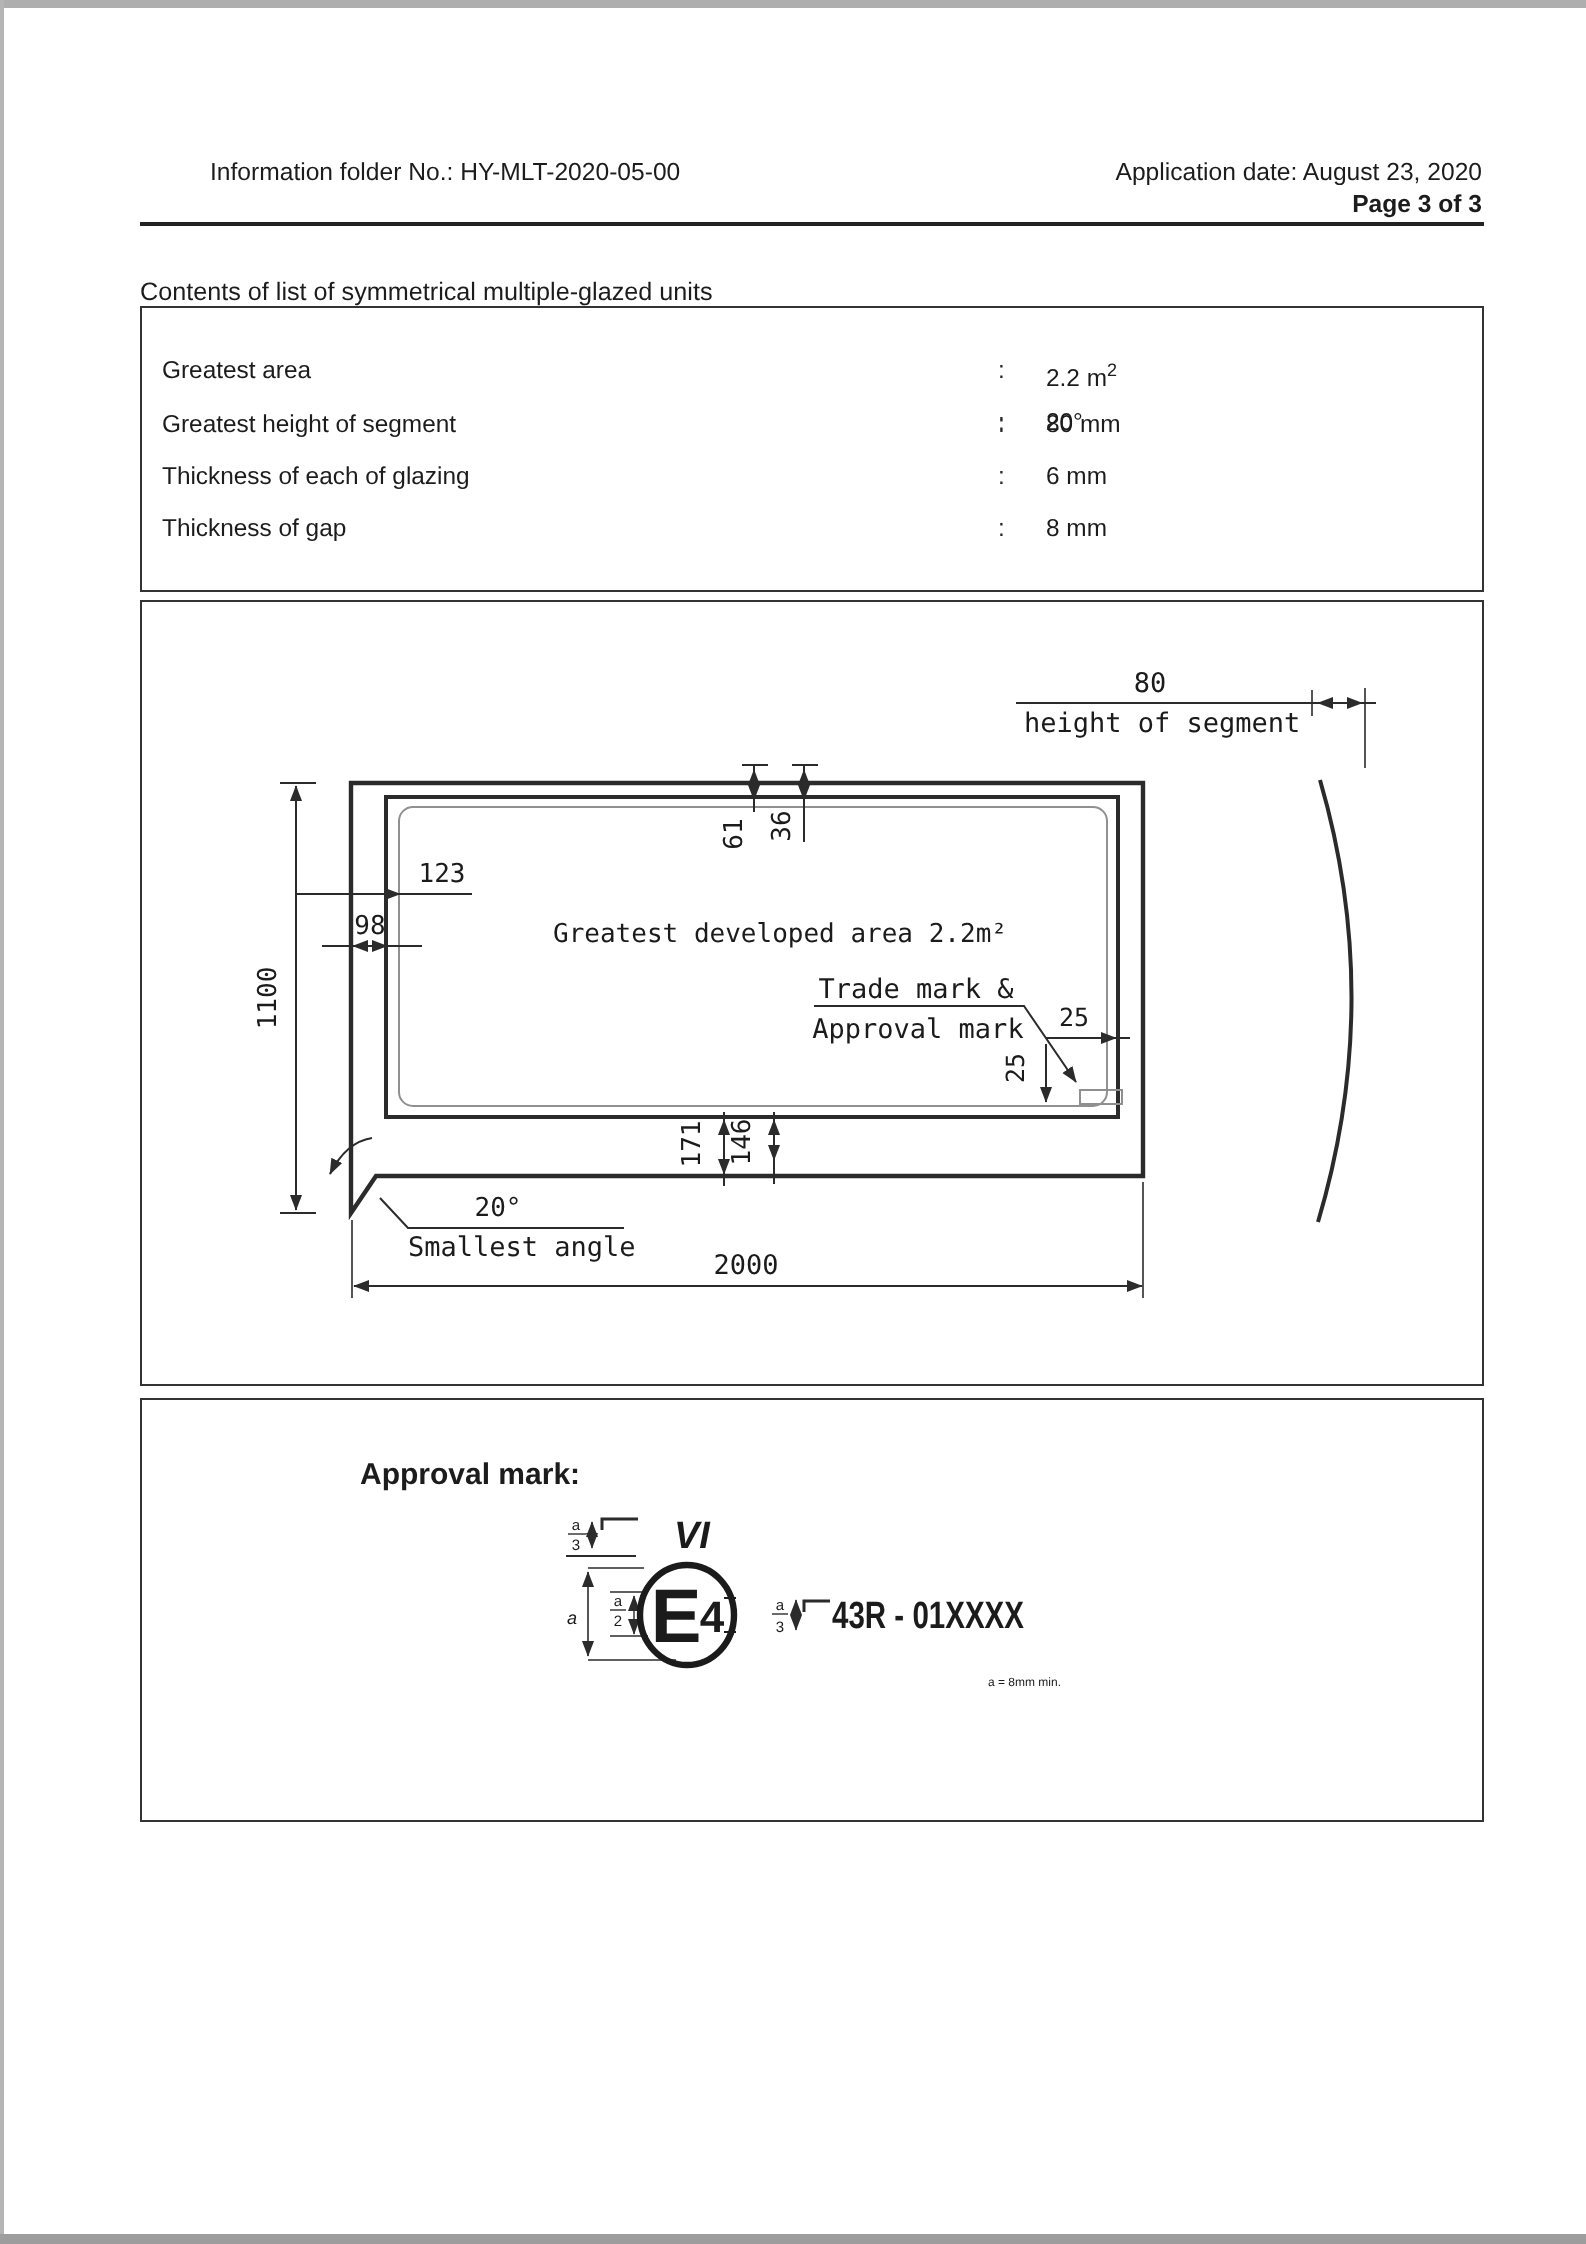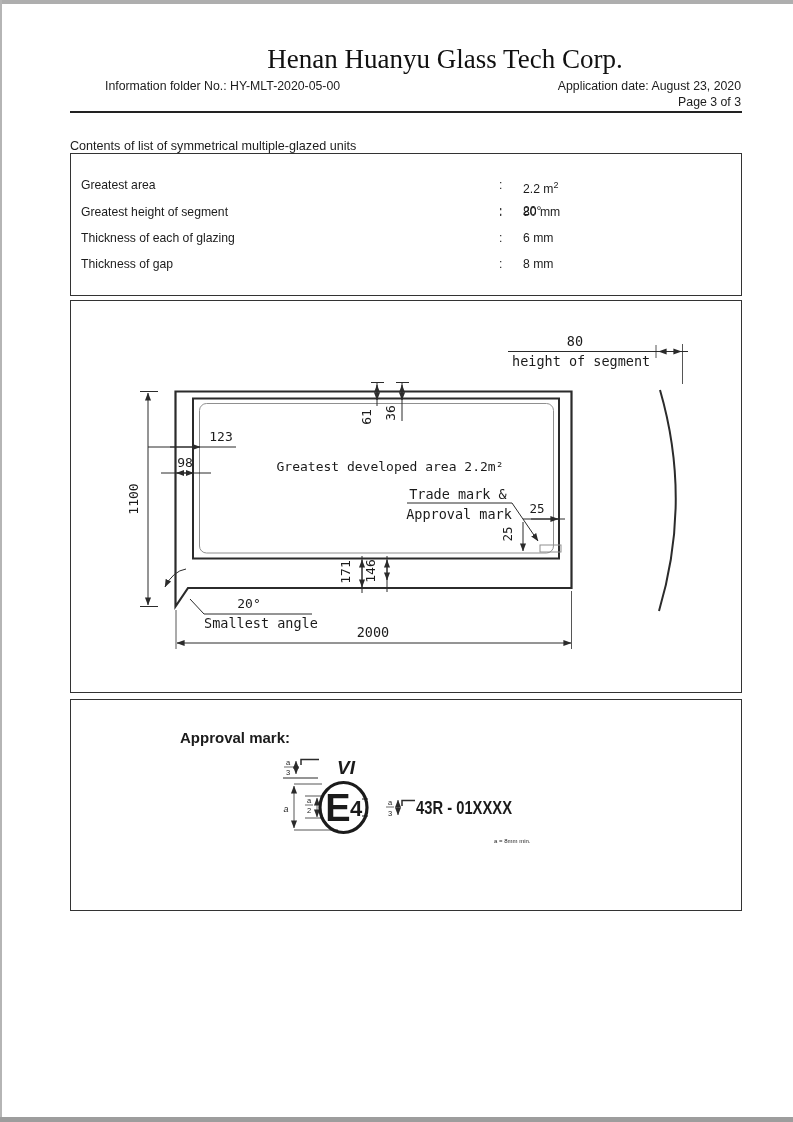--- a/index.html
+++ b/index.html
@@ -6,21 +6,21 @@
   .page{position:relative;width:793px;height:1122px;background:#fff;overflow:hidden;
         font-family:"Liberation Sans",sans-serif;color:#1c1c1c;}
   .edge-top{position:absolute;left:0;top:0;width:793px;height:4px;background:#aeaeae;}
   .edge-left{position:absolute;left:0;top:0;width:2px;height:1122px;background:#b5b5b5;}
   .edge-bottom{position:absolute;left:0;top:1117px;width:793px;height:5px;background:#9d9d9d;}
 
   .doc-title{position:absolute;left:120px;top:44px;width:650px;text-align:center;
              font-family:"Liberation Serif",serif;font-size:27px;color:#111;}
   .info-folder{position:absolute;left:105px;top:79px;font-size:12.3px;}
   .app-date{position:absolute;right:52px;top:79px;font-size:12.3px;}
-  .page-num{position:absolute;right:52px;top:95px;font-size:12.3px;}
+  .page-num{position:absolute;right:52px;top:95px;font-size:12.3px;font-weight:bold;}
   .header-rule{position:absolute;left:70px;top:111px;width:672px;border-top:2px solid #222;}
   .subtitle{position:absolute;left:70px;top:139px;width:672px;text-align:left;
             font-size:12.6px;font-weight:normal;}
 
   .spec-box{position:absolute;left:70px;top:153px;width:672px;height:143px;
             border:1.6px solid #333;box-sizing:border-box;
             display:flex;flex-direction:column;justify-content:space-around;padding:18px 0;}
   .spec-row{position:relative;height:26px;line-height:26px;font-size:12.2px;}
   .spec-row .lbl{margin-left:10px;}
   .spec-row .sep{position:absolute;left:428px;color:#2a2a2a;}
@@ -39,21 +39,20 @@
   .ebold{font-family:"Liberation Sans",sans-serif;font-weight:bold;}
 </style>
 </head>
 <body>
 
 <div class="page">
   <div class="edge-top"></div>
   <div class="edge-left"></div>
   <div class="edge-bottom"></div>
 
-  <div class="doc-title">Henan Huanyu Glass Tech Corp.</div>
   <div class="info-folder">Information folder No.: HY-MLT-2020-05-00</div>
   <div class="app-date">Application date: August 23, 2020</div>
   <div class="page-num">Page 3 of 3</div>
   <div class="header-rule"></div>
   <div class="subtitle">Contents of list of symmetrical multiple-glazed units</div>
 
   <div class="spec-box">
     <div class="spec-row">
       <span class="lbl">Greatest area</span>
       <span class="sep">:</span>

